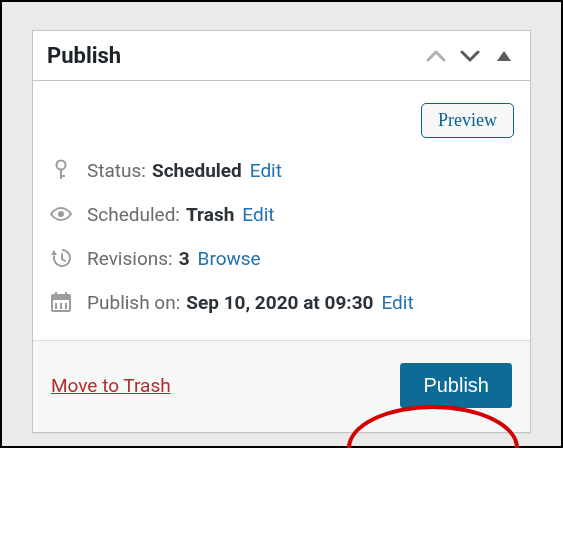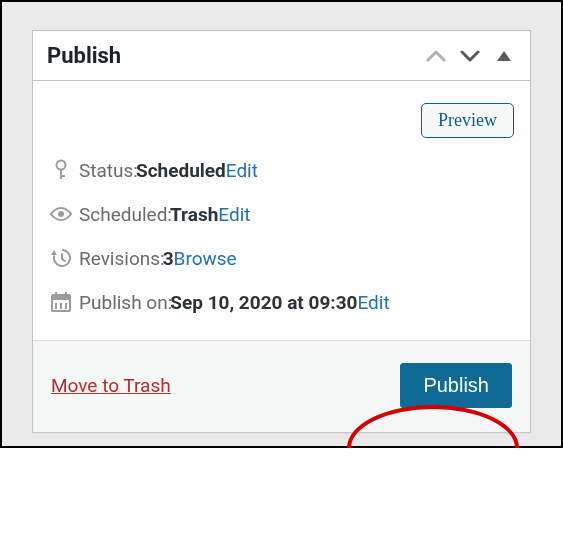--- a/index.html
+++ b/index.html
@@ -53,21 +53,21 @@
     background: #f6f7f7;
     border-radius: 5px;
     padding: 6px 16px;
     font-size: 18px;
     cursor: pointer;
     font-family: Liberation Serif, serif;
   }
   .meta {
     display: flex; align-items: center;
     margin: 12px 0 20px 0;
-    gap: 6px;
+    gap: 14px;
     color: #656565;
     font-size: 19px;
   }
   .mi {
     width: 24px; height: 24px; flex: 0 0 24px;
     display: inline-flex; align-items: center; justify-content: center;
     color: #8f8f8f;
   }
   .mi svg { display: block; }
   .meta .lbl { color: #6b6b6b; }

